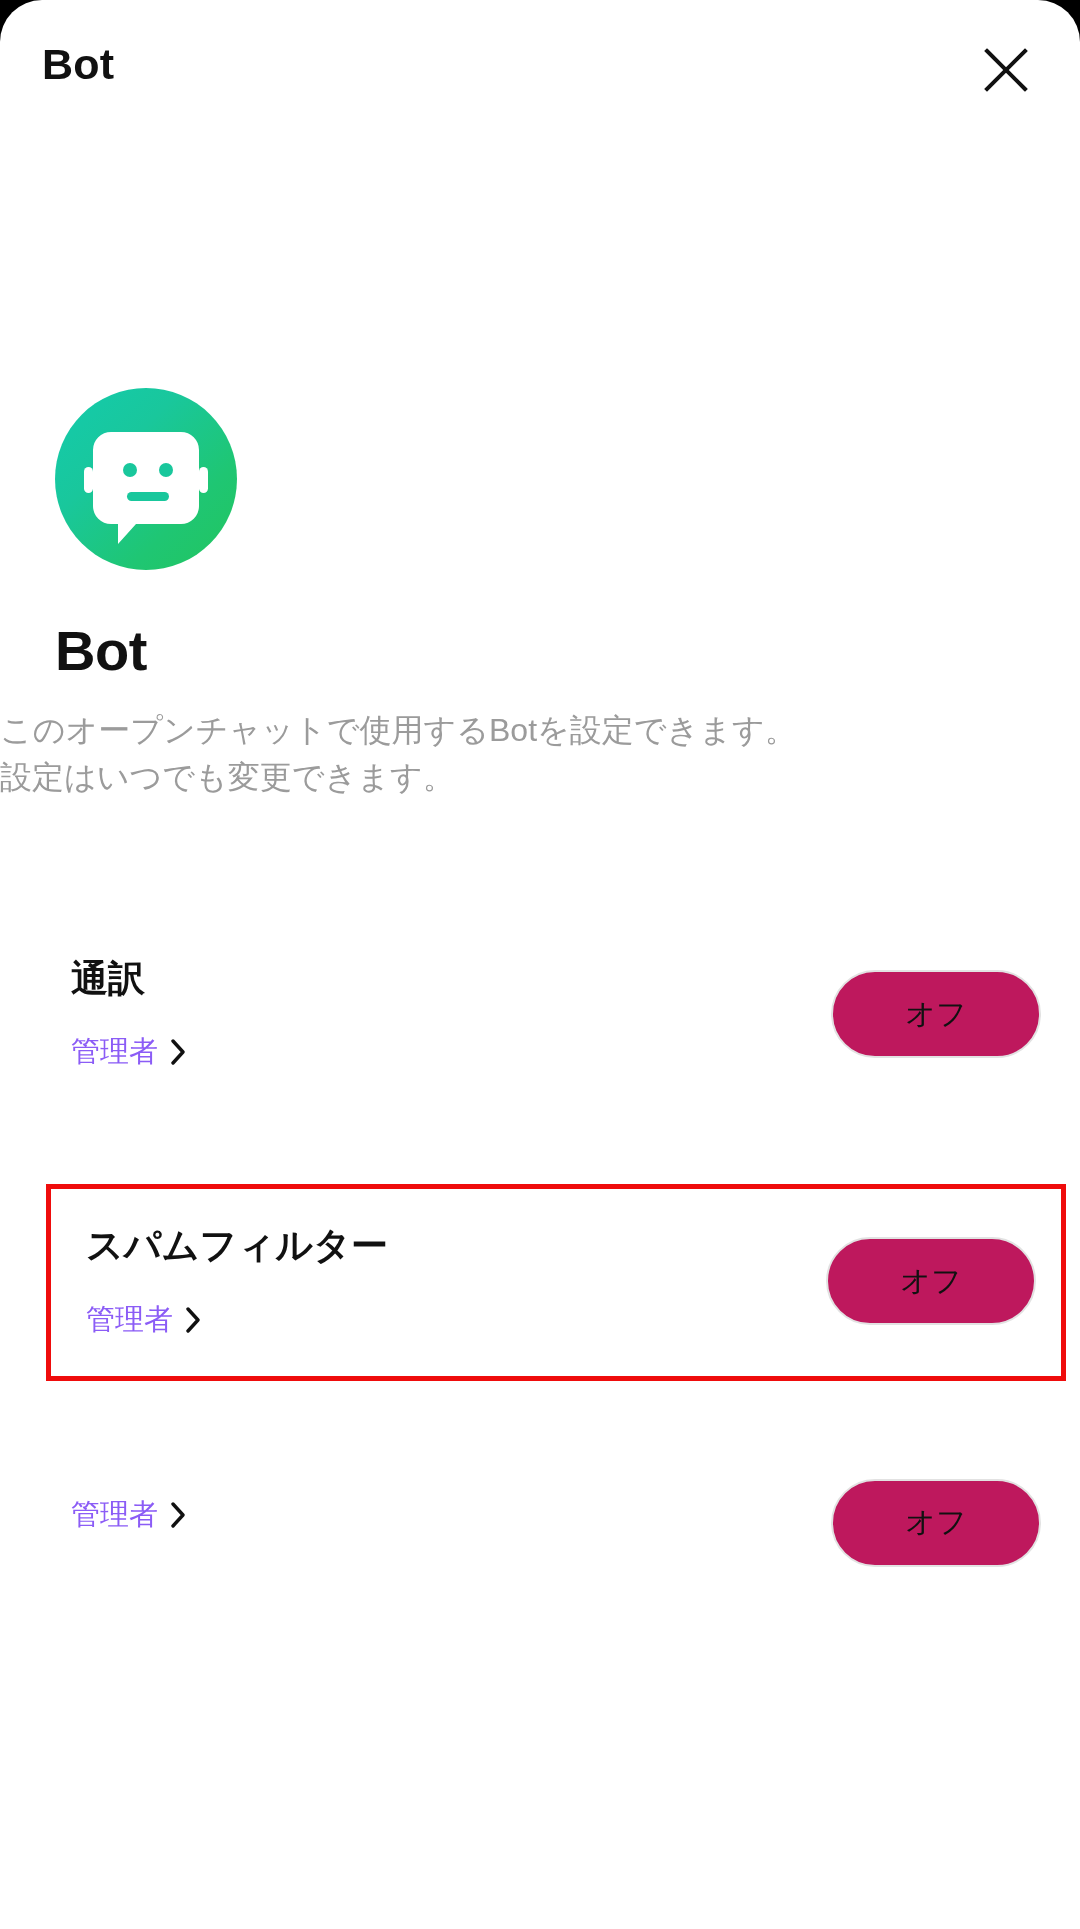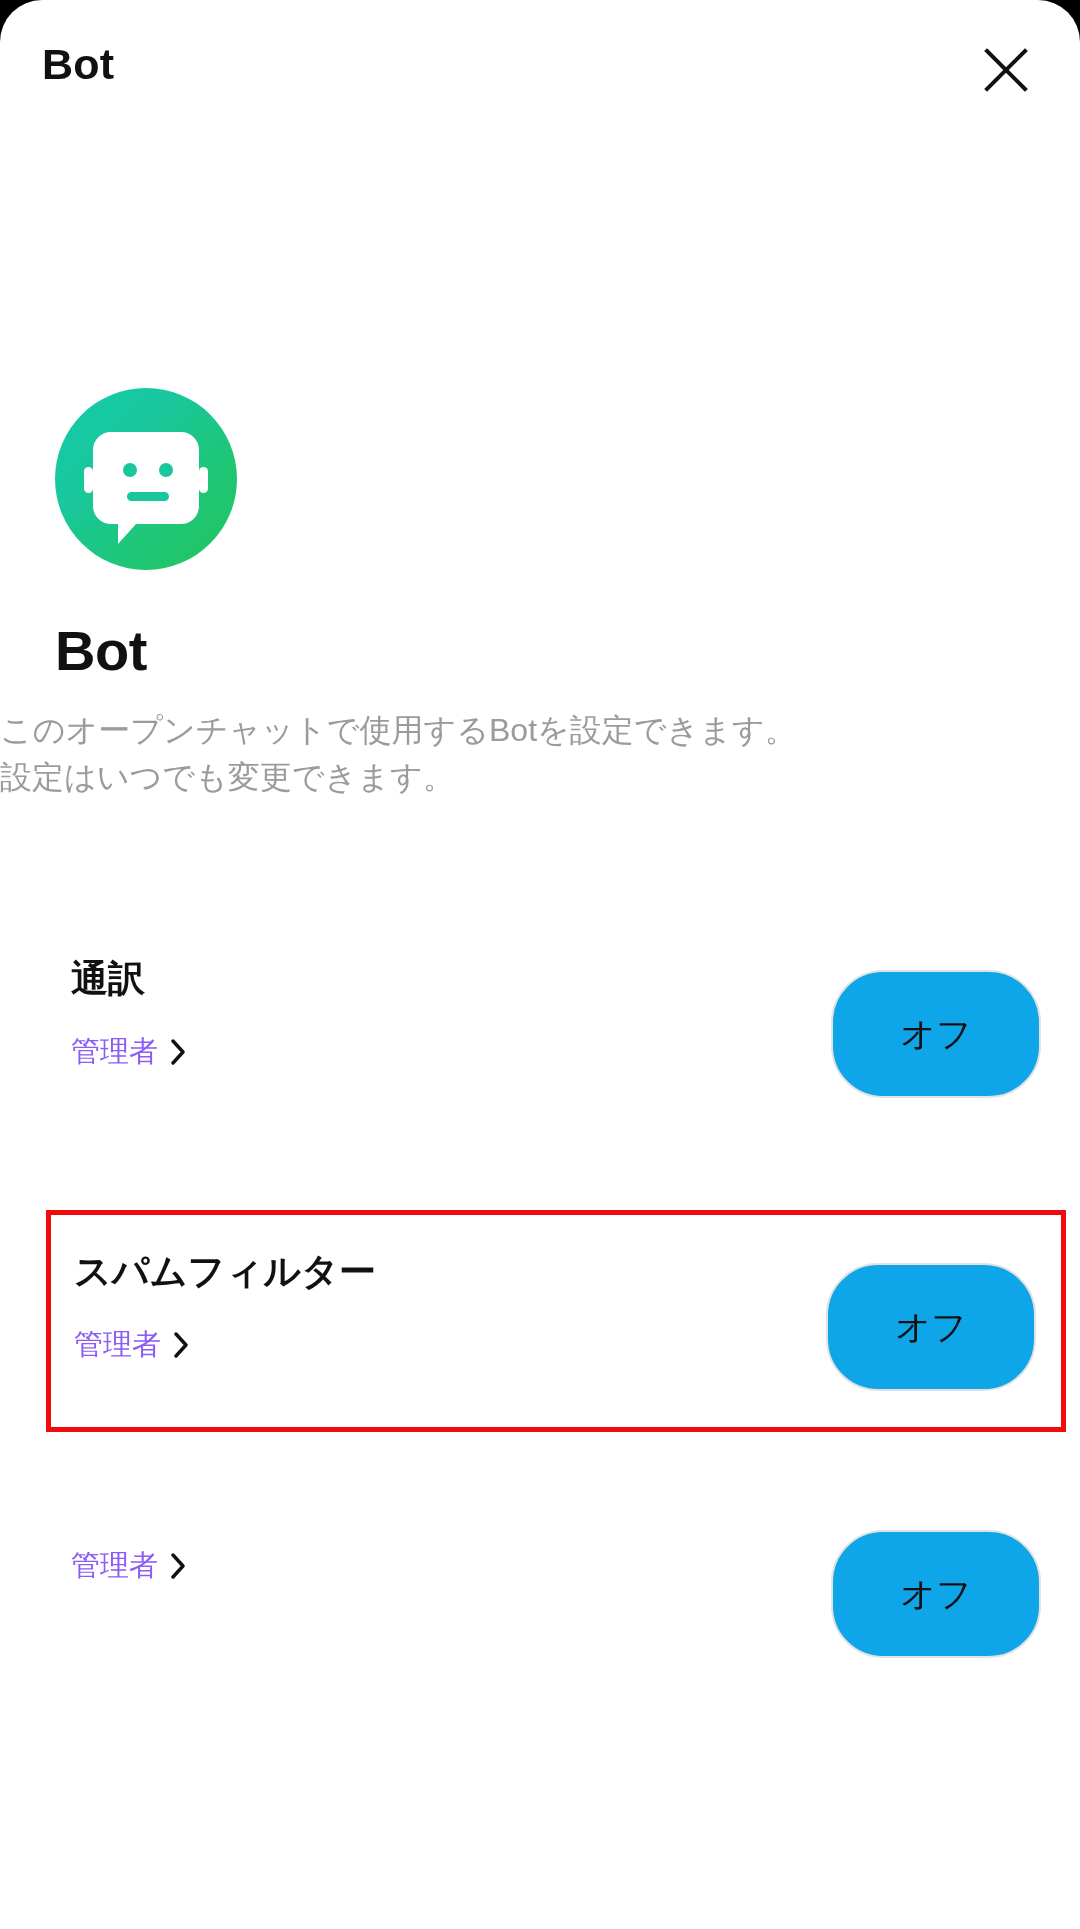--- a/index.html
+++ b/index.html
@@ -137,38 +137,38 @@
     font-size: 29px;
     color: #8b5cf6;
     cursor: pointer;
   }
   .row-admin .chev { display: inline-flex; align-items: center; }
 
   .toggle-btn {
     flex: none;
     margin-top: 18px;
     width: 210px;
-    height: 128px;
+    height: 88px;
     border-radius: 52px;
     border: 2px solid #e2e2e2;
-    background: #0ea5e9;
-    color: #111111;
-    font-size: 35px;
+    background: #be185d;
+    color: #111111;
+    font-size: 30px;
     font-family: "Liberation Sans", "DejaVu Sans", sans-serif;
     display: flex;
     align-items: center;
     justify-content: center;
     cursor: pointer;
   }
 
   
   .row.highlighted {
     border: 5px solid #ef0c0c;
     margin: 0 30px;
-    padding: 30px 25px 36px 23px;
+    padding: 30px 25px 36px 35px;
   }
   .row.highlighted .row-text { width: 700px; }
 
   .spacer-a { height: 112px; }
   .spacer-b { height: 80px; }
 </style>
 </head>
 <body>
 
 <div class="sheet">

